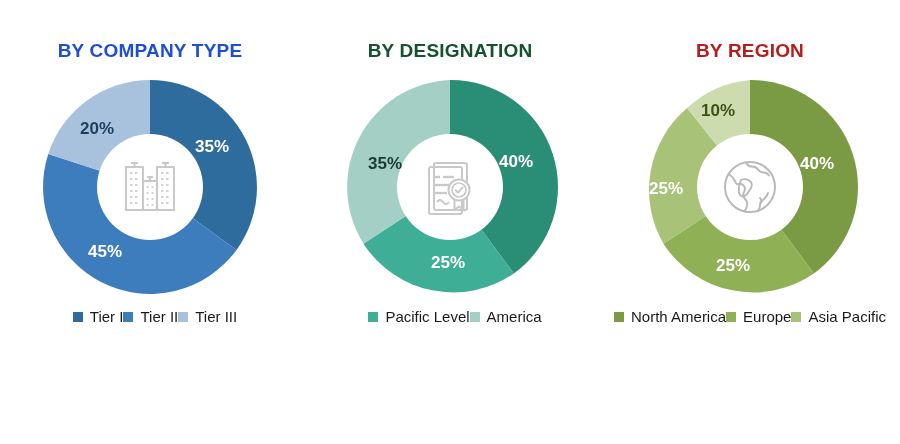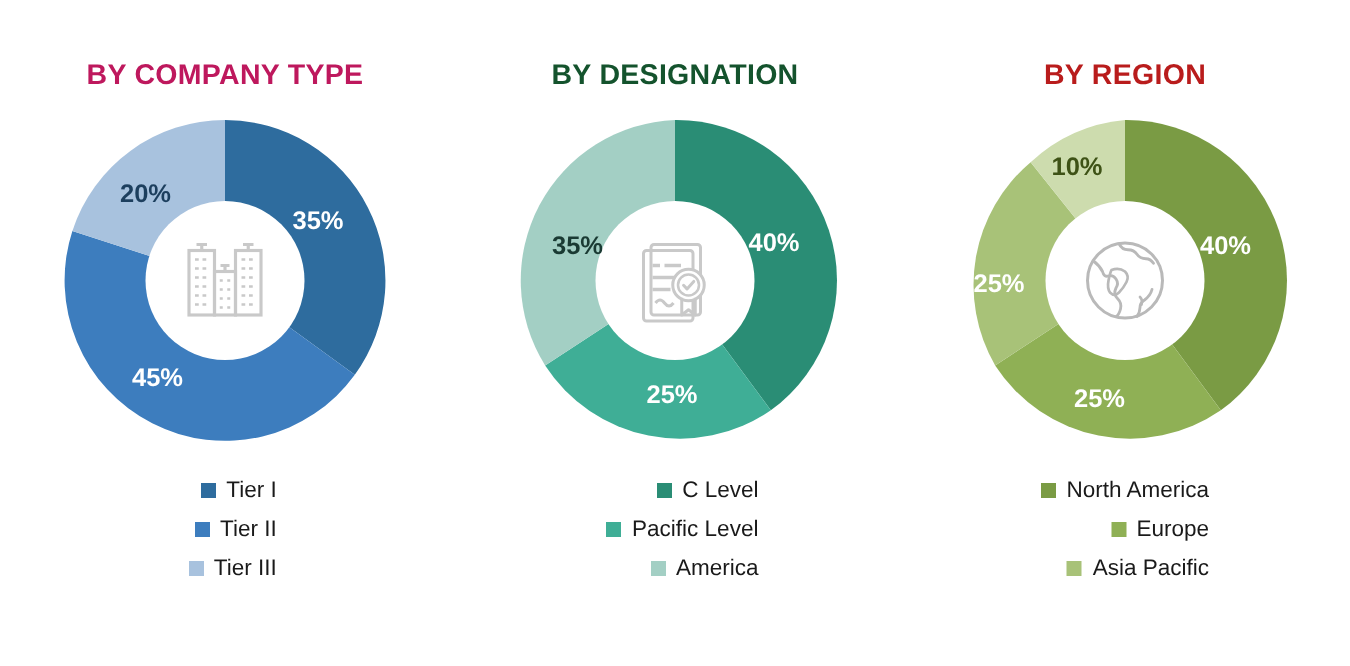--- a/index.html
+++ b/index.html
@@ -32,21 +32,21 @@
   }
   .panel-title {
     font-size: 19px;
     font-weight: bold;
     letter-spacing: 0.2px;
     margin-top: 40px;
     margin-bottom: 6px;
     text-align: center;
     white-space: nowrap;
   }
-  .panel-1 .panel-title { color: #be185d; }
+  .panel-1 .panel-title { color: #1d4ed8; }
   .panel-2 .panel-title { color: #14532d; }
   .panel-3 .panel-title { color: #b91c1c; }
 
   .donut-wrap {
     position: relative;
     width: 230px;
     height: 230px;
     margin-top: 4px;
   }
   .donut-svg {
@@ -70,24 +70,23 @@
     width: 100%;
     height: 100%;
   }
   .slice-label {
     font-size: 17px;
     font-weight: bold;
     font-family: "Liberation Sans", sans-serif;
   }
 
   .legend {
-    margin-top: 12px;
-    display: flex;
-    flex-direction: column;
-    align-items: flex-end;
+    margin-top: 2px;
+    display: flex;
+    align-items: center;
   }
   .legend-row {
     display: flex;
     align-items: center;
     height: 26px;
     line-height: 26px;
   }
   .legend-swatch {
     width: 10px;
     height: 10px;
@@ -222,24 +221,20 @@
           <circle cx="46" cy="40" r="10.5" fill="#ffffff" stroke="#c9c9c9" stroke-width="2"></circle>
           <circle cx="46" cy="40" r="7" stroke="#c9c9c9" stroke-width="1.7"></circle>
           <path d="M 42.7 40.2 l 2.3 2.4 l 4.5 -5" stroke="#c9c9c9" stroke-width="2" stroke-linecap="round" stroke-linejoin="round"></path>
           <path d="M 41.5 48.5 L 41.5 60 L 46 56.5 L 50.5 60 L 50.5 48.5" stroke-width="2" stroke-linejoin="round"></path>
         </svg>
       </div>
     </div>
 
     <div class="legend">
       <div class="legend-row">
-        <span class="legend-swatch" style="background:#2a8d75"></span>
-        <span class="legend-label">C Level</span>
-      </div>
-      <div class="legend-row">
         <span class="legend-swatch" style="background:#3fae96"></span>
         <span class="legend-label">Pacific Level</span>
       </div>
       <div class="legend-row">
         <span class="legend-swatch" style="background:#a3cfc4"></span>
         <span class="legend-label">America</span>
       </div>
     </div>
   </div>
 

